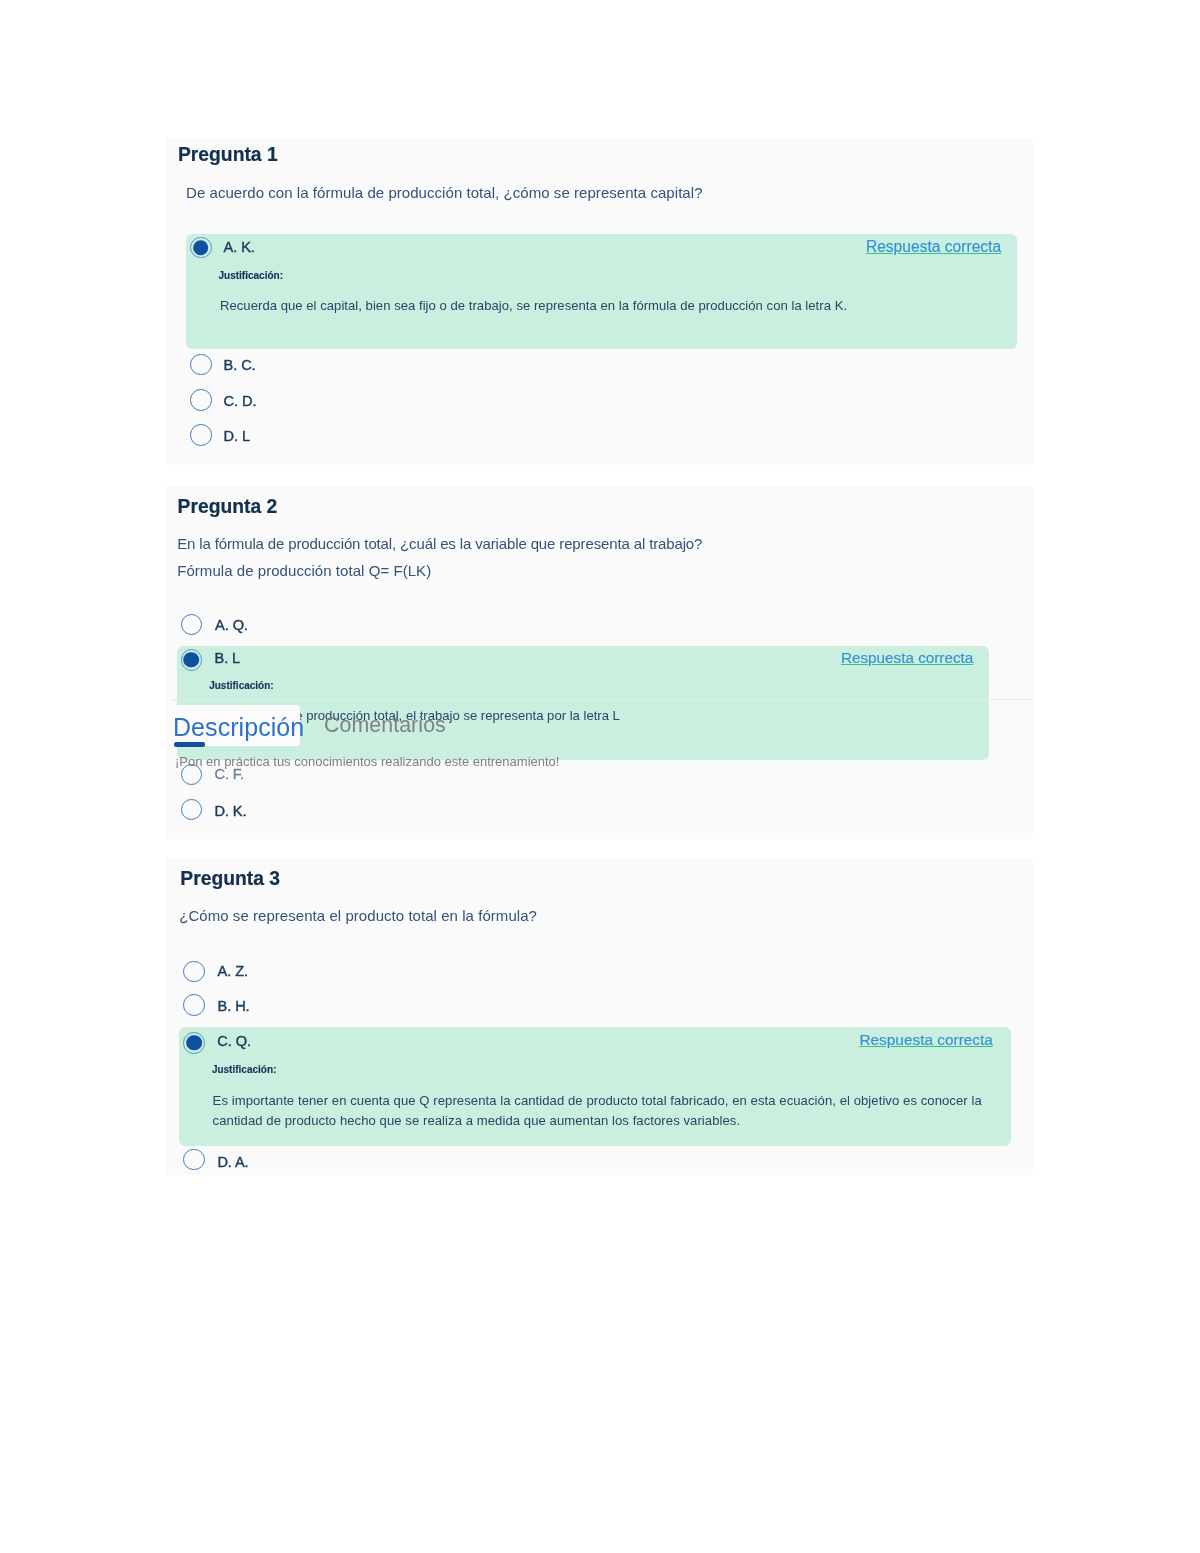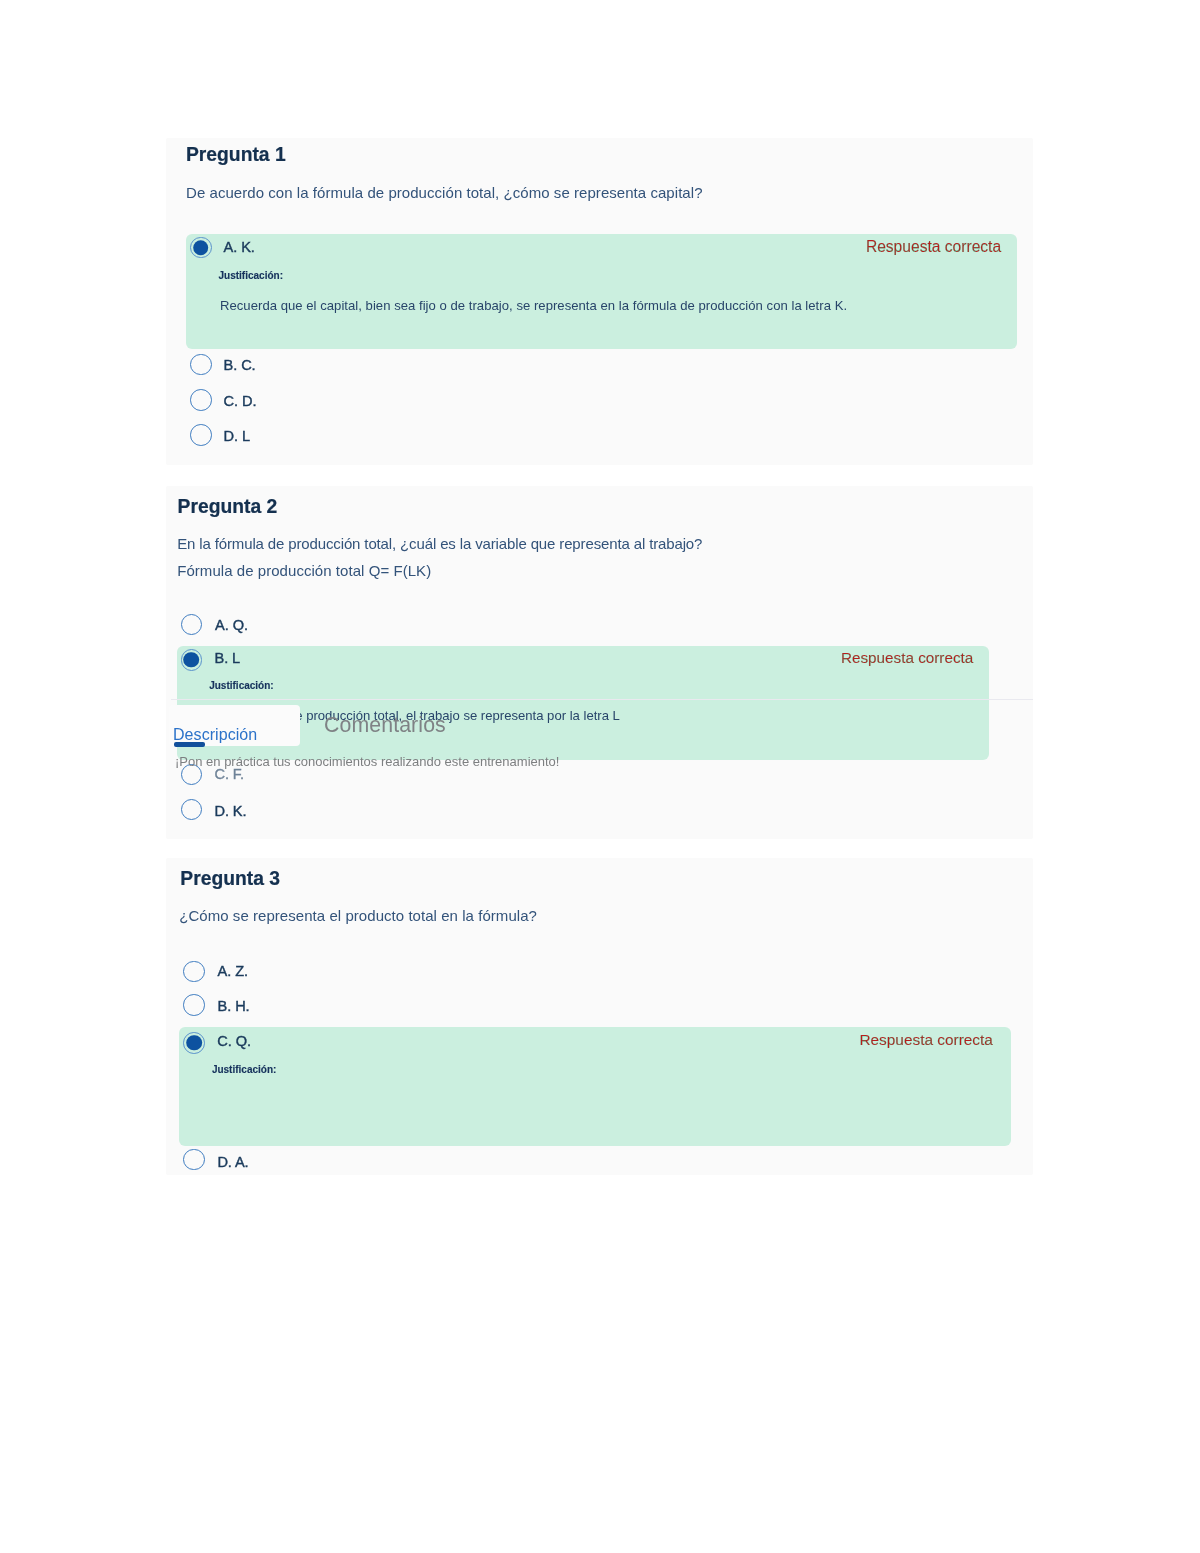--- a/index.html
+++ b/index.html
@@ -64,43 +64,43 @@
   .overlay-layer{position:absolute;pointer-events:none;}
   .overlay-layer [data-interactable="true"]{pointer-events:auto;}
   .greenbox{
     position:absolute;
     background:#cbefdf;
     border-radius:6px;
     box-sizing:border-box;
   }
   .correcttag{
     position:absolute;
-    font-size:15.6px;color:#b91c1c;font-weight:400;-webkit-text-stroke:0.2px #2ec489;
-    white-space:nowrap;line-height:1;
+    font-size:15.6px;color:#3b82f6;font-weight:400;-webkit-text-stroke:0.2px #2ec489;
+    white-space:nowrap;line-height:1;text-decoration:underline;
   }
   .just-title{
     position:absolute;
     font-size:10px;font-weight:700;color:#16325c;-webkit-text-stroke:0.15px #16325c;
     white-space:nowrap;line-height:1;
   }
   .just-body{
     position:absolute;
     font-size:13.1px;color:#28456a;line-height:20px;
   }
 
   
   .hrule{
     position:absolute;height:1.4px;background:#e9e9ef;
   }
   .tabbox{
     position:absolute;background:#fbfbfb;border-radius:4px;
   }
   .tab-desc{
     position:absolute;
-    font-size:16px;letter-spacing:0.06px;color:#2b72c9;white-space:nowrap;line-height:1;margin-top:12px;
+    font-size:25px;letter-spacing:0.06px;color:#2b72c9;white-space:nowrap;line-height:1;
   }
   .tab-underline{
     position:absolute;height:4.5px;
     background:#12509c;border-radius:2px;
   }
   .tab-com{
     position:absolute;
     font-size:21.3px;letter-spacing:0.1px;color:#7f8285;white-space:nowrap;line-height:1;
   }
   .promo{
@@ -108,21 +108,21 @@
     font-size:13px;color:#7d7f81;white-space:nowrap;line-height:1;
   }
 </style>
 </head>
 <body>
 
 <div class="page" data-interactable="false">
 
   <div class="qcard" data-interactable="false" style="left:166px;top:138px;width:867px;height:327px">
 
-    <div class="qtitle" data-interactable="false" style="left:20px;top:6.5px">Pregunta 1</div>
+    <div class="qtitle" data-interactable="false" style="left:12px;top:6.5px">Pregunta 1</div>
     <div class="qtext" data-interactable="false" style="left:20px;top:46.7px">De acuerdo con la fórmula de producción total, ¿cómo se representa capital?</div>
 
     <div class="optrow selected" data-interactable="true" style="left:20px;top:96px;width:831px;height:115px">
       <div class="greenbox" data-interactable="false" style="left:0;top:0;width:831px;height:115px"></div>
       <div class="radio on" data-interactable="true" style="left:4px;top:2.8px"></div>
       <div class="optlabel" data-interactable="false" style="left:37.6px;top:5.9px">A. K.</div>
       <div class="correcttag" data-interactable="false" style="left:679.9px;top:5.3px">Respuesta correcta</div>
       <div class="just-title" data-interactable="false" style="left:32.5px;top:36.5px">Justificación:</div>
       <div class="just-body" data-interactable="false" style="left:34px;top:62.4px;width:810px;letter-spacing:0.03px">Recuerda que el capital, bien sea fijo o de trabajo, se representa en la fórmula de producción con la letra K.</div>
     </div>
@@ -197,20 +197,21 @@
       <div class="radio" data-interactable="true" style="left:4.3px;top:2.9px"></div>
       <div class="optlabel" data-interactable="false" style="left:38.6px;top:7.4px">B. H.</div>
     </div>
 
     <div class="optrow selected" data-interactable="true" style="left:13px;top:169px;width:832px;height:119px">
       <div class="greenbox" data-interactable="false" style="left:0;top:0;width:832px;height:119px"></div>
       <div class="radio on" data-interactable="true" style="left:4.3px;top:5px"></div>
       <div class="optlabel" data-interactable="false" style="left:38.3px;top:7.3px">C. Q.</div>
       <div class="correcttag" data-interactable="false" style="left:680.4px;top:5.1px;font-size:15.4px">Respuesta correcta</div>
       <div class="just-title" data-interactable="false" style="left:32.9px;top:38.4px">Justificación:</div>
+      <div class="just-body" data-interactable="false" style="left:33.6px;top:64.1px;width:797px;letter-spacing:0.065px">Es importante tener en cuenta que Q representa la cantidad de producto total fabricado, en esta ecuación, el objetivo es conocer la cantidad de producto hecho que se realiza a medida que aumentan los factores variables.</div>
     </div>
 
     <div class="optrow" data-interactable="true" style="left:13px;top:288px;width:832px;height:28px">
       <div class="radio" data-interactable="true" style="left:4.1px;top:2.7px"></div>
       <div class="optlabel" data-interactable="false" style="left:38.4px;top:8.6px">D. A.</div>
     </div>
   </div>
 
 </div>
 

